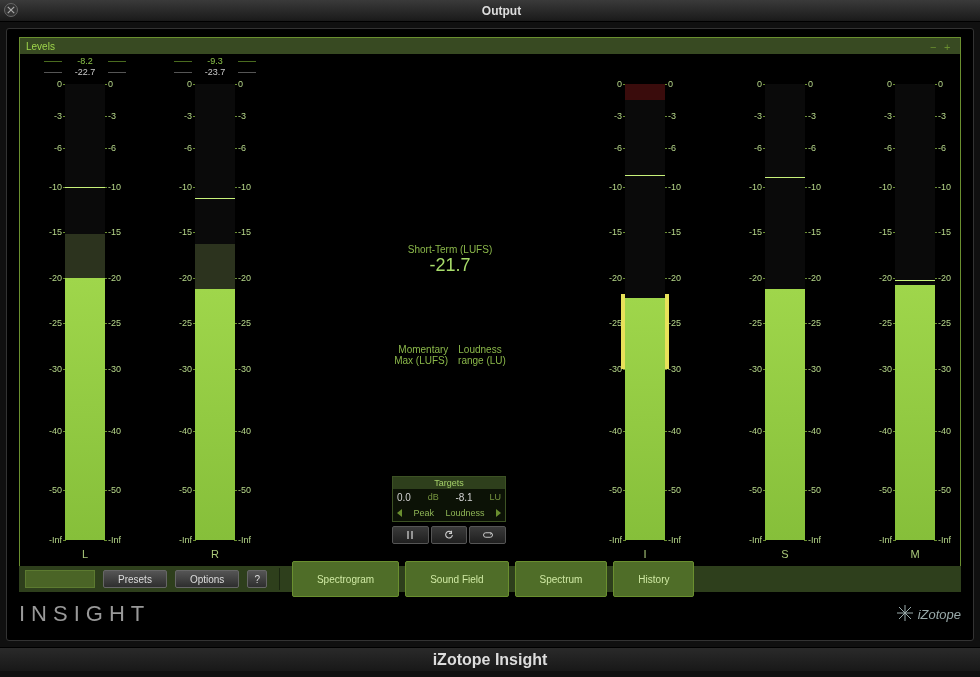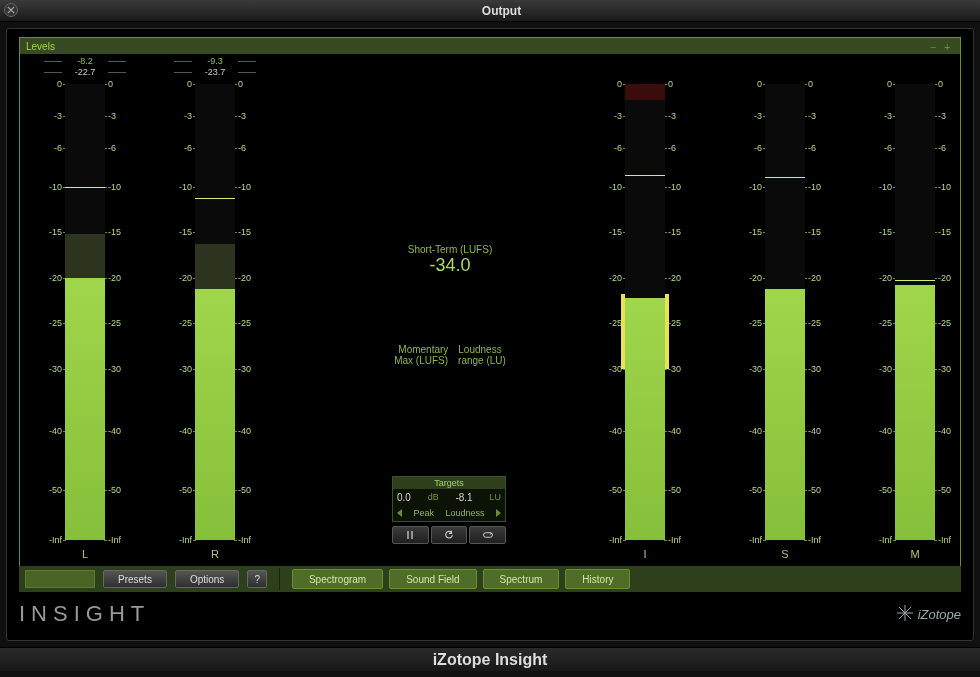--- a/index.html
+++ b/index.html
@@ -130,21 +130,21 @@
   }
   .olive-slot { width:70px; height:18px; background:#4a6426; border:1px solid #5c7a30;}
   .btn-gray {
     height:18px; padding:0 14px; background:linear-gradient(#555,#2e2e2e);
     border:1px solid #666; color:#ddd; font-size:10px; border-radius:2px;
     display:flex; align-items:center; cursor:pointer;
   }
   .btn-gray.sm{ padding:0 6px;}
   .vdiv { width:1px; height:22px; background:#1a2610; margin:0 4px;}
   .btn-green {
-    height:20px; padding:0 16px; background:#4f6d28; border:1px solid #6a8f2f;
+    height:36px; padding:0 24px; background:#4f6d28; border:1px solid #6a8f2f;
     color:#cfe9a3; font-size:10px; border-radius:2px; cursor:pointer;
     display:flex; align-items:center; margin-right:6px;
   }
 
   
   .brandrow {
     position:absolute; left:12px; right:12px; bottom:8px; height:36px;
     display:flex; align-items:center; justify-content:space-between;
     color:#888;
   }
@@ -179,21 +179,21 @@
       <span class="right-icons">
         <span class="ic">−</span>
         <span class="ic">+</span>
       </span>
     </div>
 
     <div class="meter-area" id="meter-area">
 
       <div class="readout" style="left:330px; top:190px; width:200px;">
         <div class="lbl">Short-Term (LUFS)</div>
-        <div class="med">-34.0</div>
+        <div class="med">-21.7</div>
       </div>
       <div class="readout" style="left:330px; top:290px; width:200px;">
         <div class="row" style="gap:10px;">
           <div class="lbl">Momentary</div>
           <div class="lbl">Loudness</div>
         </div>
         <div class="row" style="gap:10px;">
           <div class="lbl">Max (LUFS)</div>
           <div class="lbl">range (LU)</div>
         </div>

